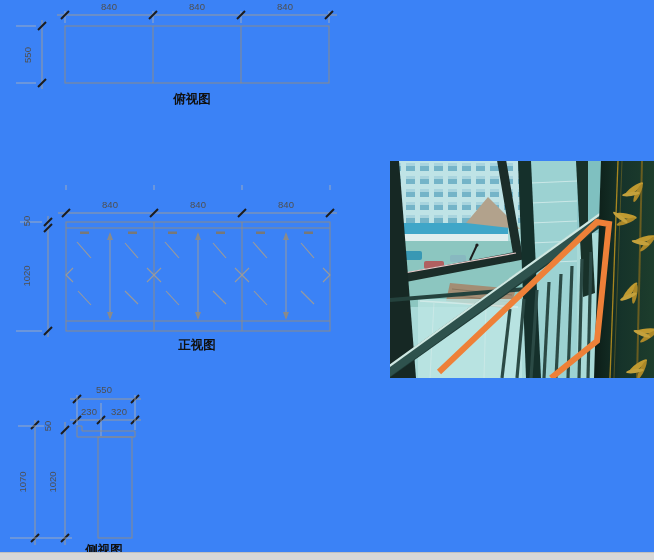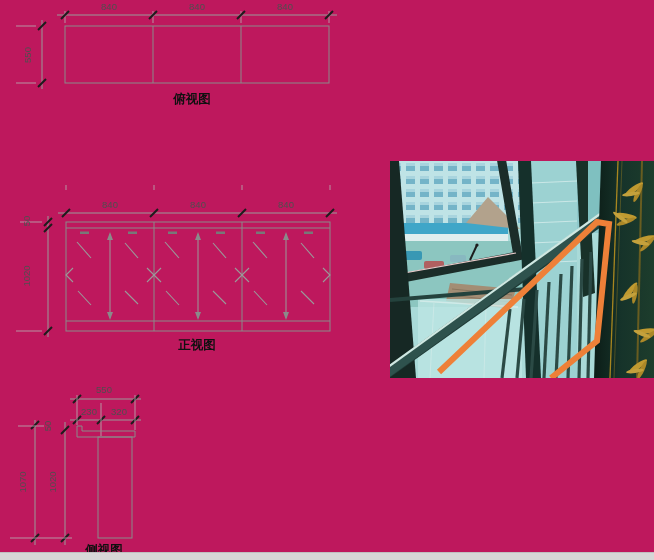--- a/index.html
+++ b/index.html
@@ -1,16 +1,16 @@
 <!DOCTYPE html>
 <html><head>
 <meta charset="utf-8">
 <style>
   html,body{margin:0;padding:0;background:#ffffff;}
-  .board{position:relative;width:654px;height:560px;background:#be185d;overflow:hidden;
+  .board{position:relative;width:654px;height:560px;background:#3b82f6;overflow:hidden;
          font-family:"Liberation Sans",sans-serif;}
   .view{position:absolute;}
   svg text{font-family:"Liberation Sans",sans-serif;fill:#4f4f4f;font-size:9.5px;}
   svg text.dim-rot{font-size:9.5px;}
   svg text.lbl{font-weight:bold;fill:#101010;font-size:12.5px;}
   .outline{stroke:#8a8a8a;stroke-width:1;fill:none;}
   .dimline{stroke:#9a9a9a;stroke-width:1;fill:none;}
   .extline{stroke:#b5b5b5;stroke-width:0.8;fill:none;}
   .tick{stroke:#1c1c1c;stroke-width:2;}
   .glyph{stroke:#9a9a9a;stroke-width:1.1;fill:none;}

